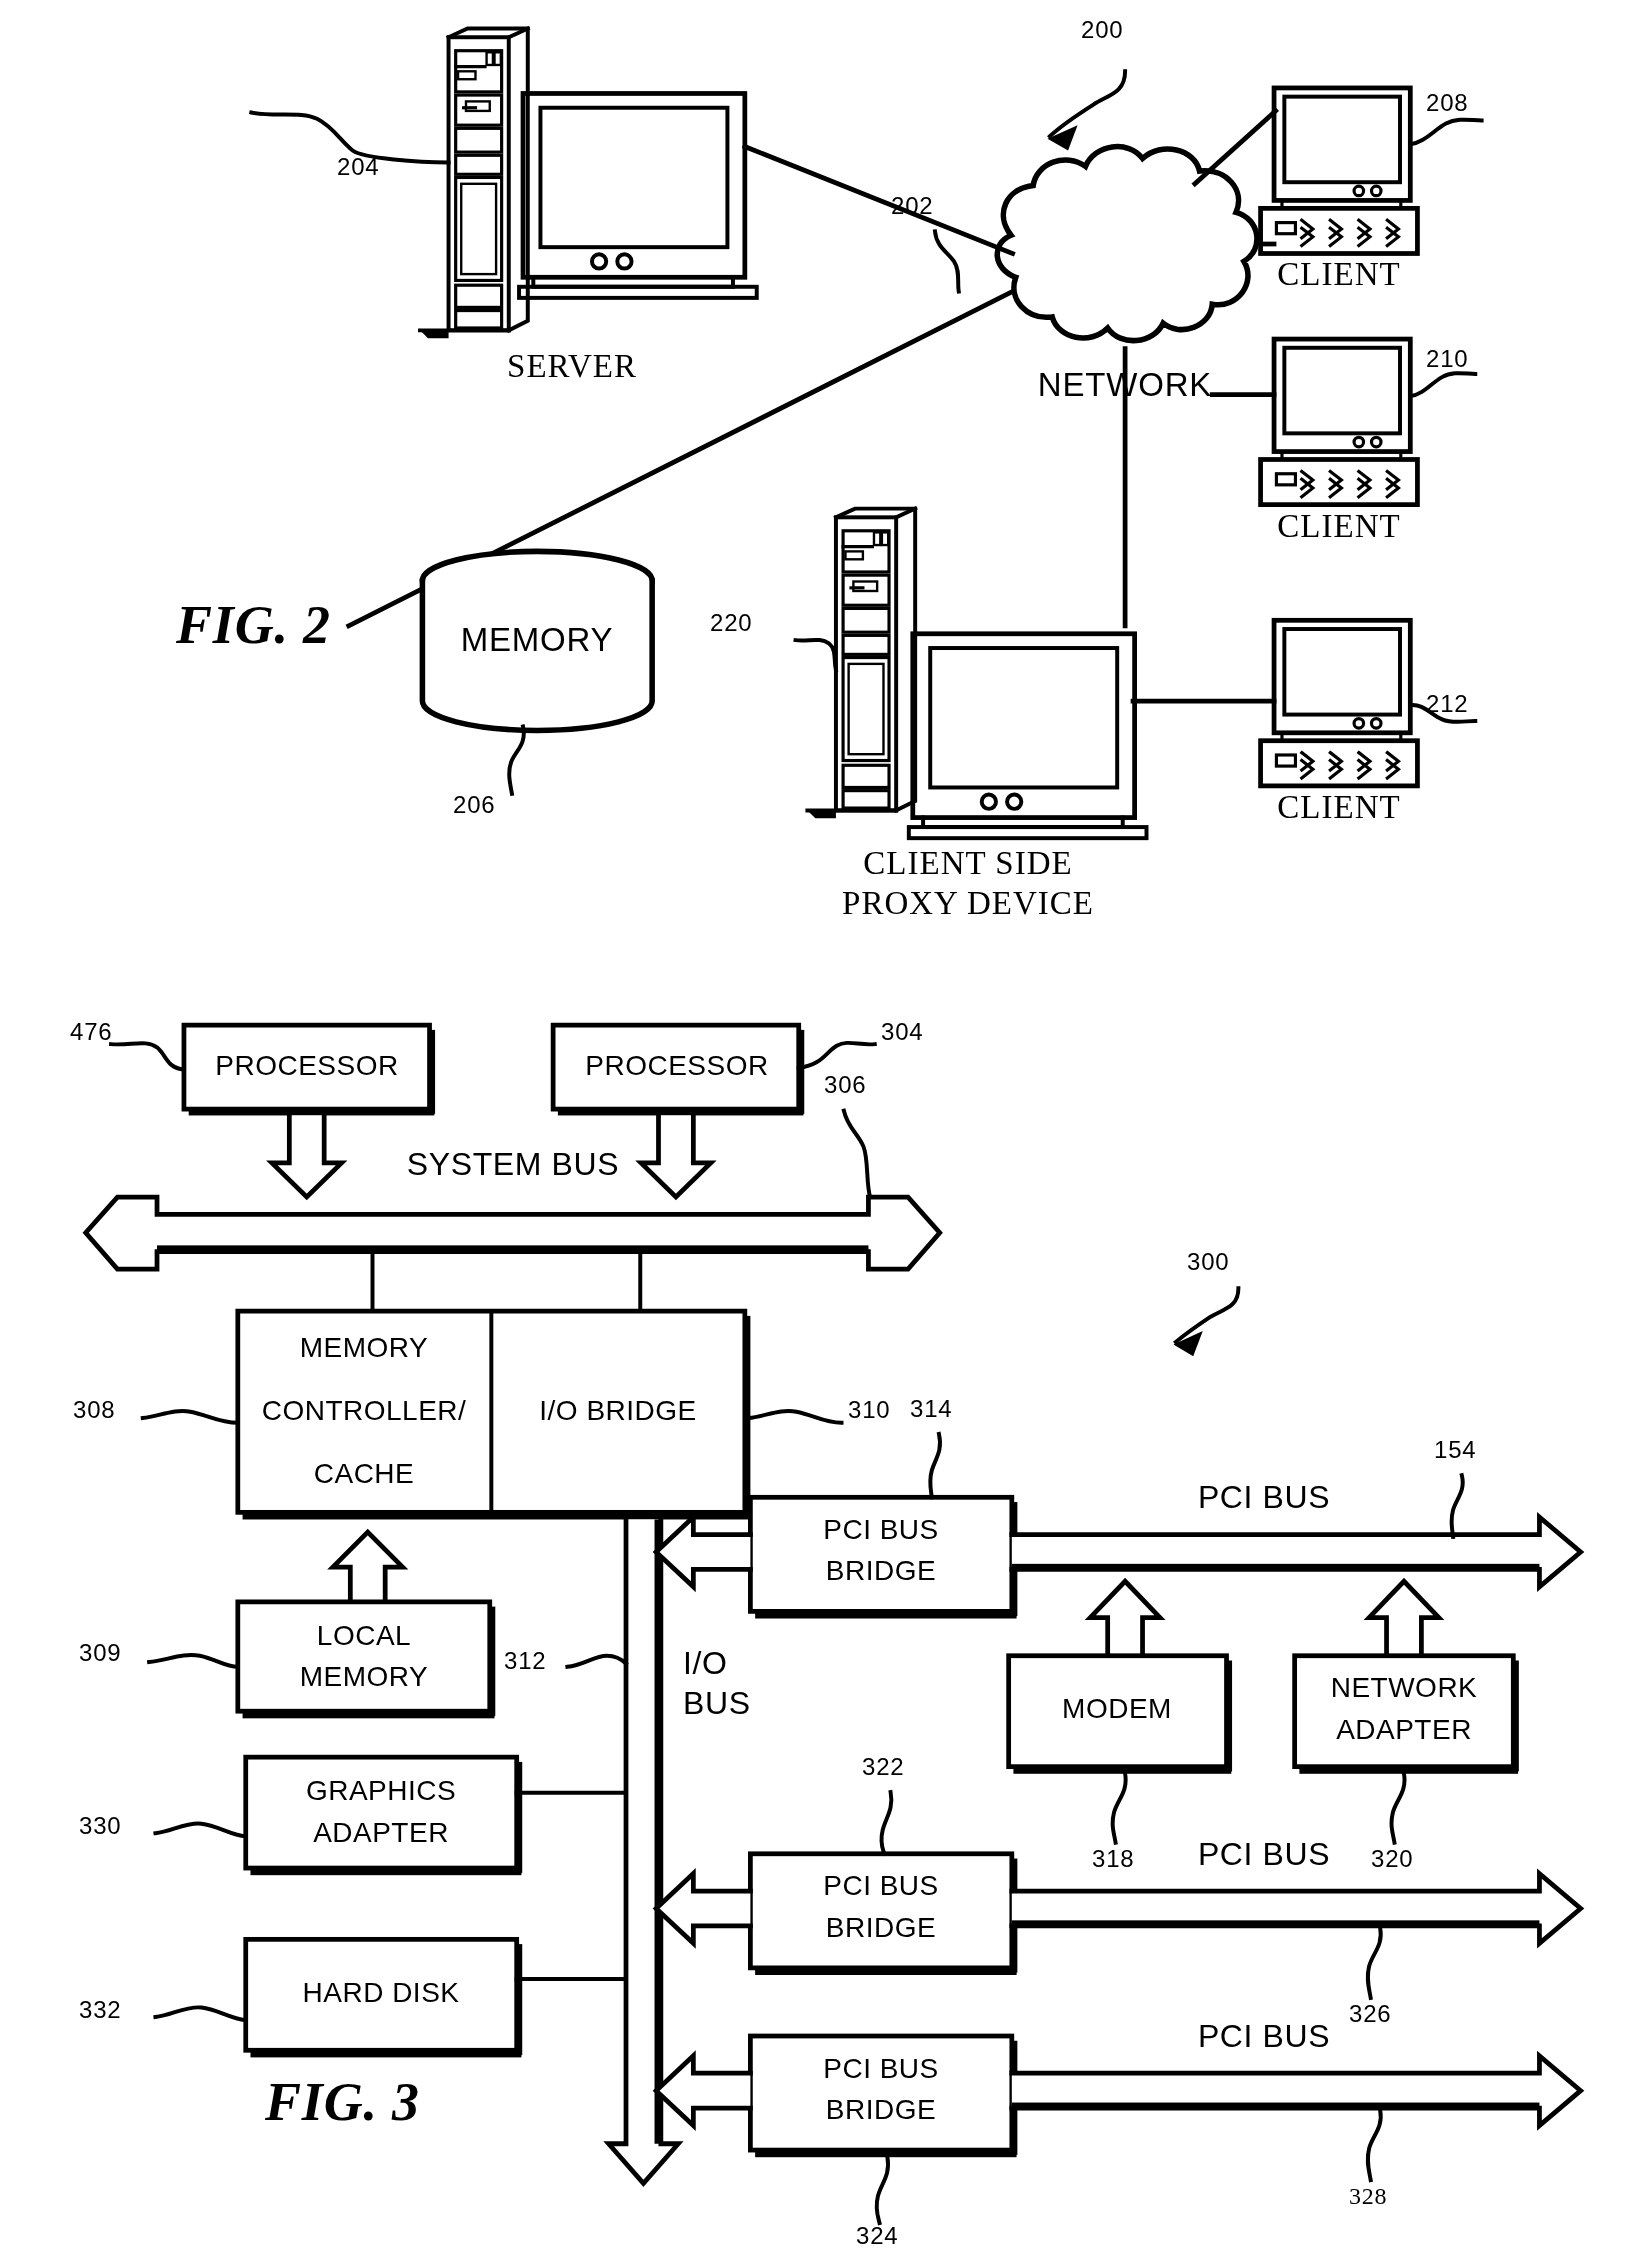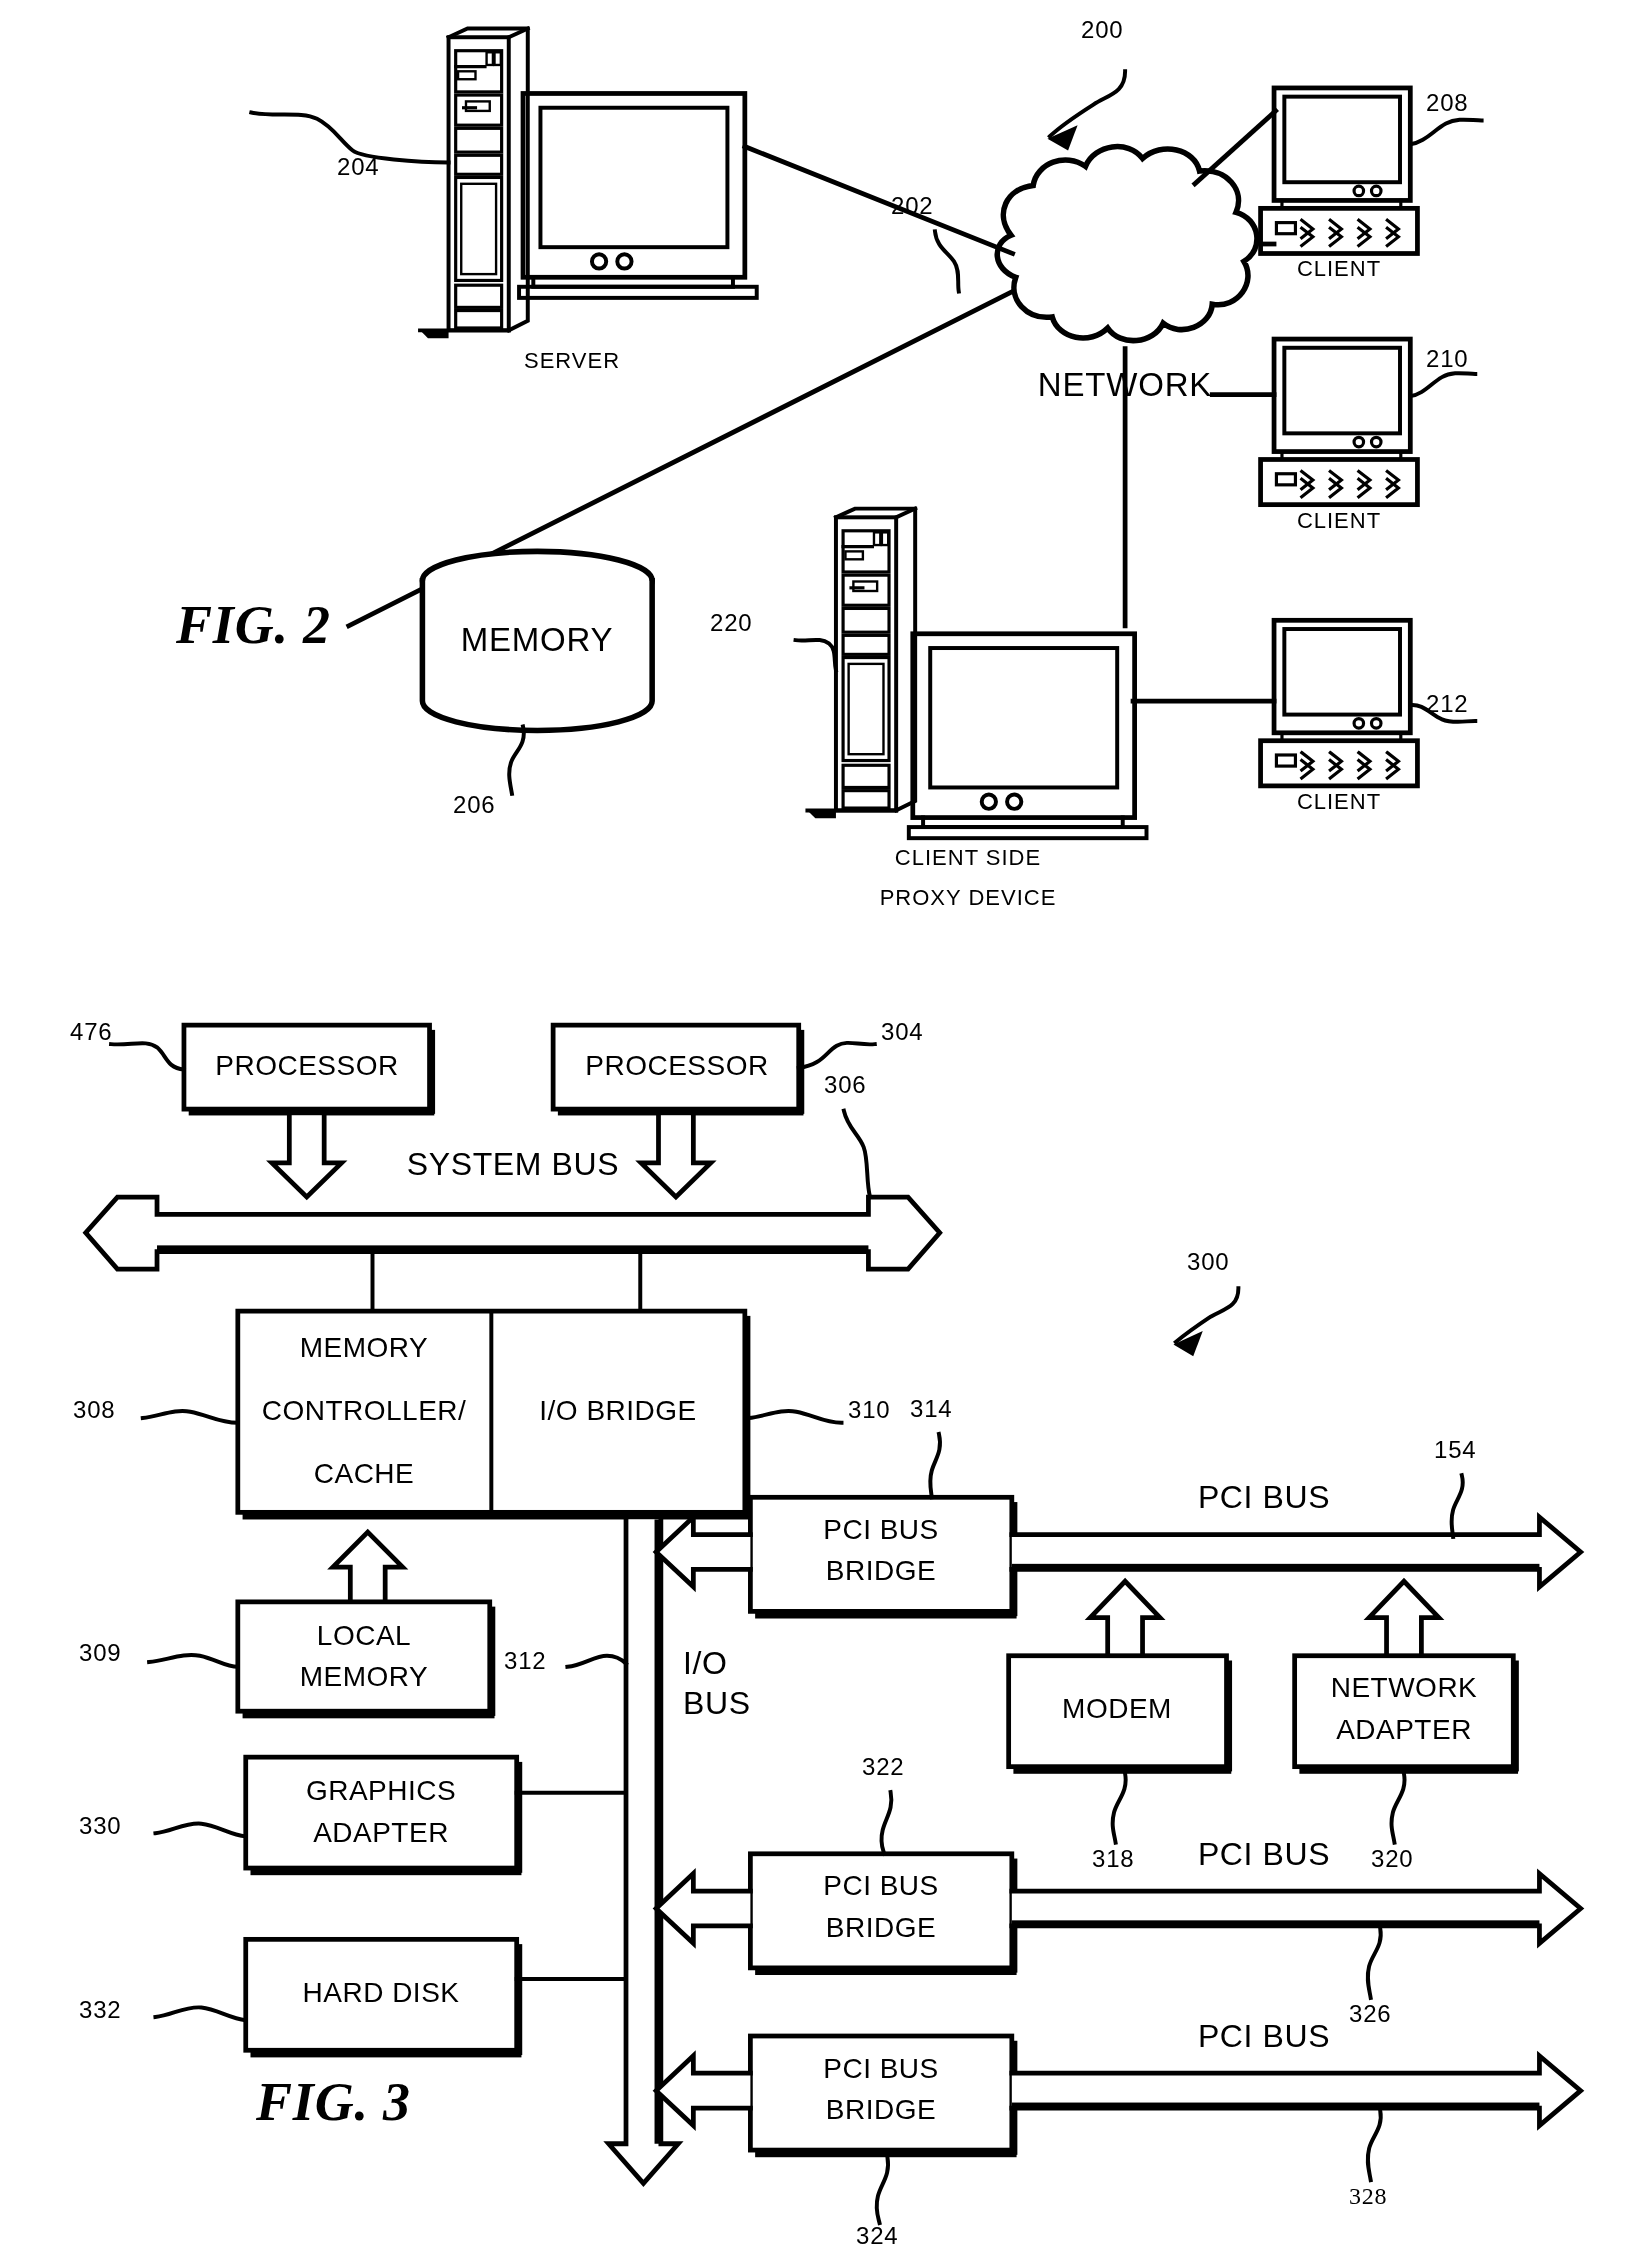--- a/index.html
+++ b/index.html
@@ -27,23 +27,24 @@
     font-family: "Liberation Sans", sans-serif;
     white-space: pre;
     line-height: 1.08;
     letter-spacing: 0.4px;
   }
   .refnum {
     font-size: 24px;
     letter-spacing: 0.8px;
   }
   .devcap {
-    font-size: 22px;
+    font-size: 33px;
     text-align: center;
     letter-spacing: 1px;
+    font-family: Liberation Serif, serif;
   }
   .boxtext {
     font-size: 28px;
     text-align: center;
     letter-spacing: 0.5px;
   }
   .bustext {
     font-size: 32px;
     letter-spacing: 0.6px;
     text-align: center;
@@ -491,16 +492,16 @@
 
   <div class="lbl boxtext ctr" style="left:881px; top:2054px;">PCI BUS</div>
   <div class="lbl boxtext ctr" style="left:881px; top:2095px;">BRIDGE</div>
   <div class="lbl refnum" style="left:856px; top:2223px;">324</div>
 
   <div class="lbl bustext ctr" style="left:1264px; top:2019px;">PCI BUS</div>
   <div class="lbl refnum" style="left:1349px; top:2184px;font-family:Liberation Serif, serif;">328</div>
 
   <div class="lbl refnum" style="left:1187px; top:1249px;">300</div>
 
-  <div class="lbl figlabel" style="left:256px; top:2073px;text-align:right;">FIG. 3</div>
+  <div class="lbl figlabel" style="left:265px; top:2073px;text-align:right;">FIG. 3</div>
 
 </div>
 
 
 </body></html>

